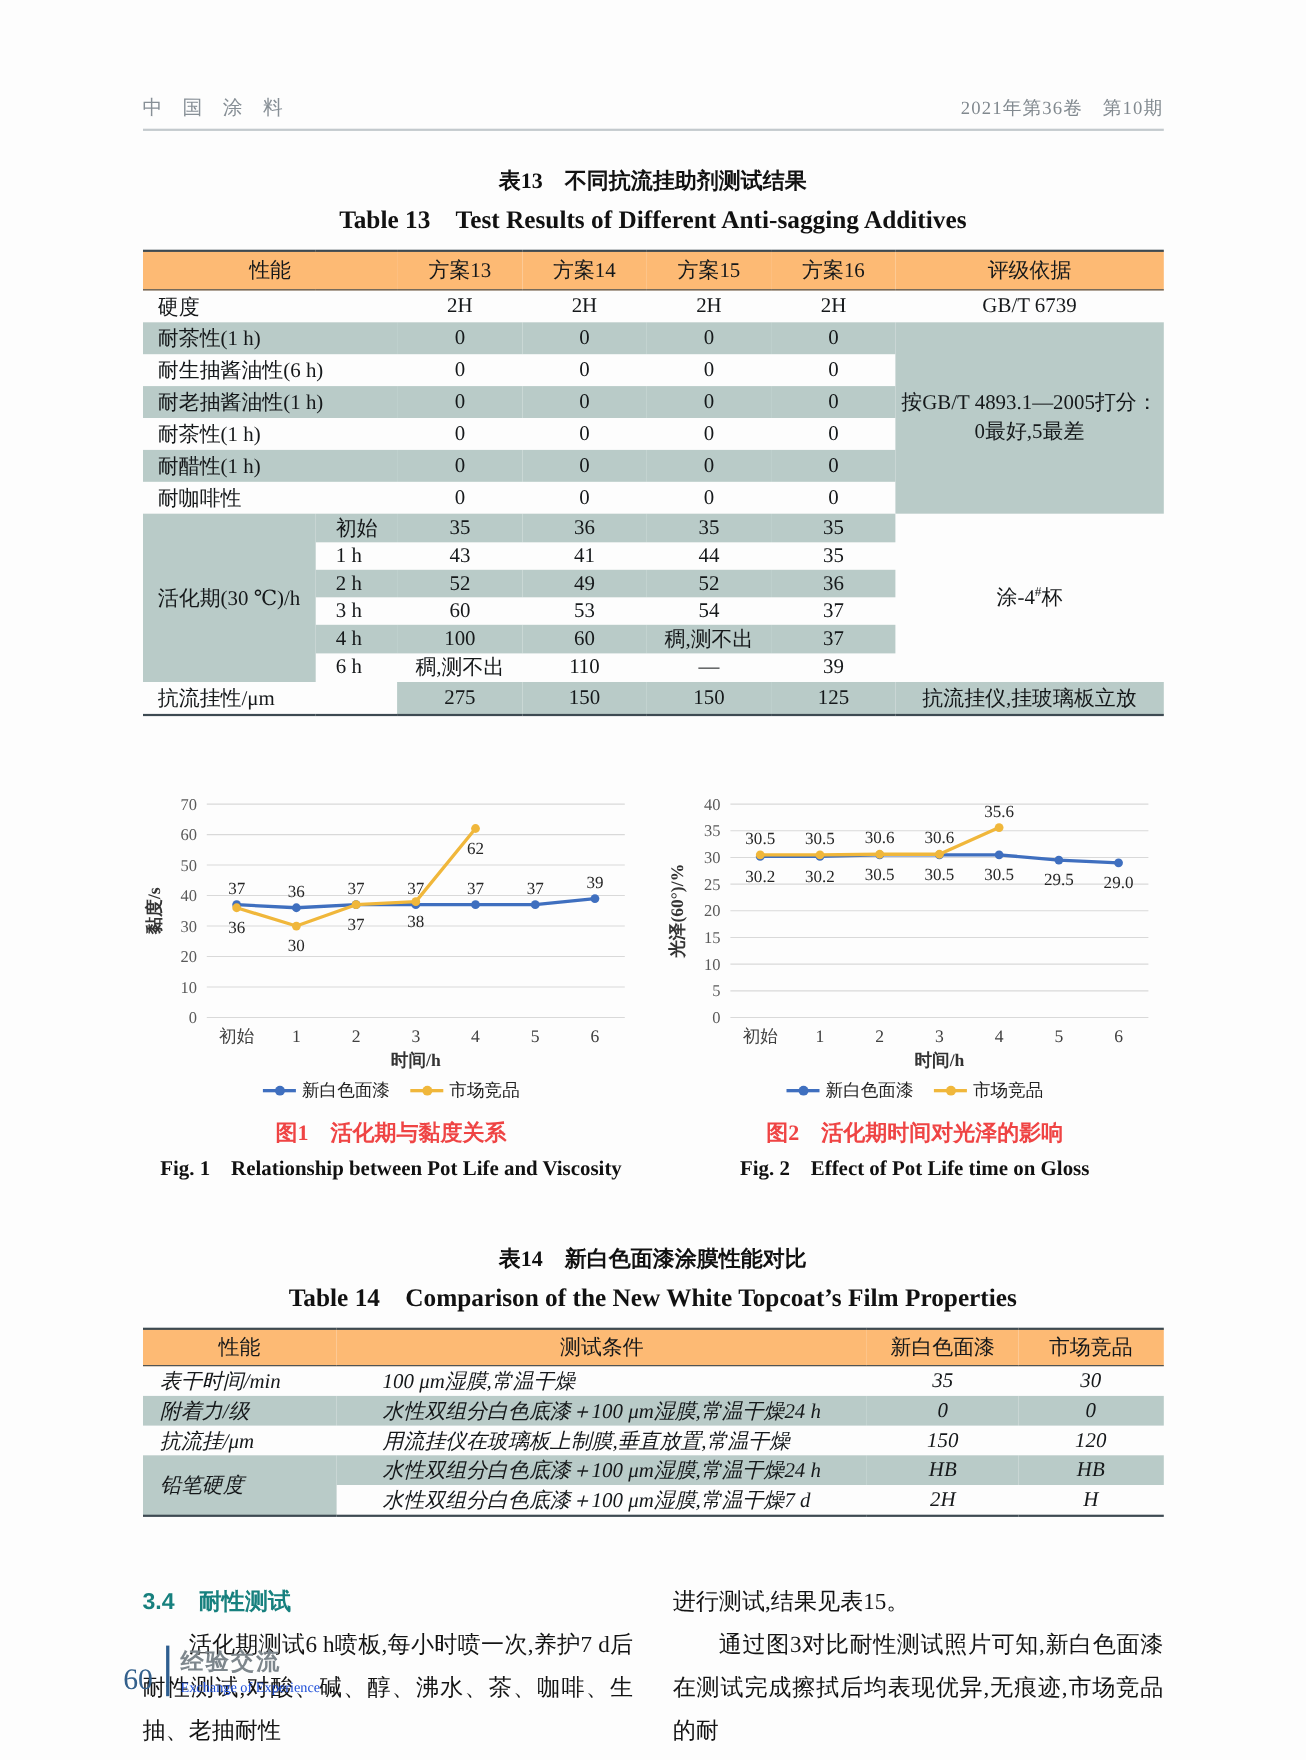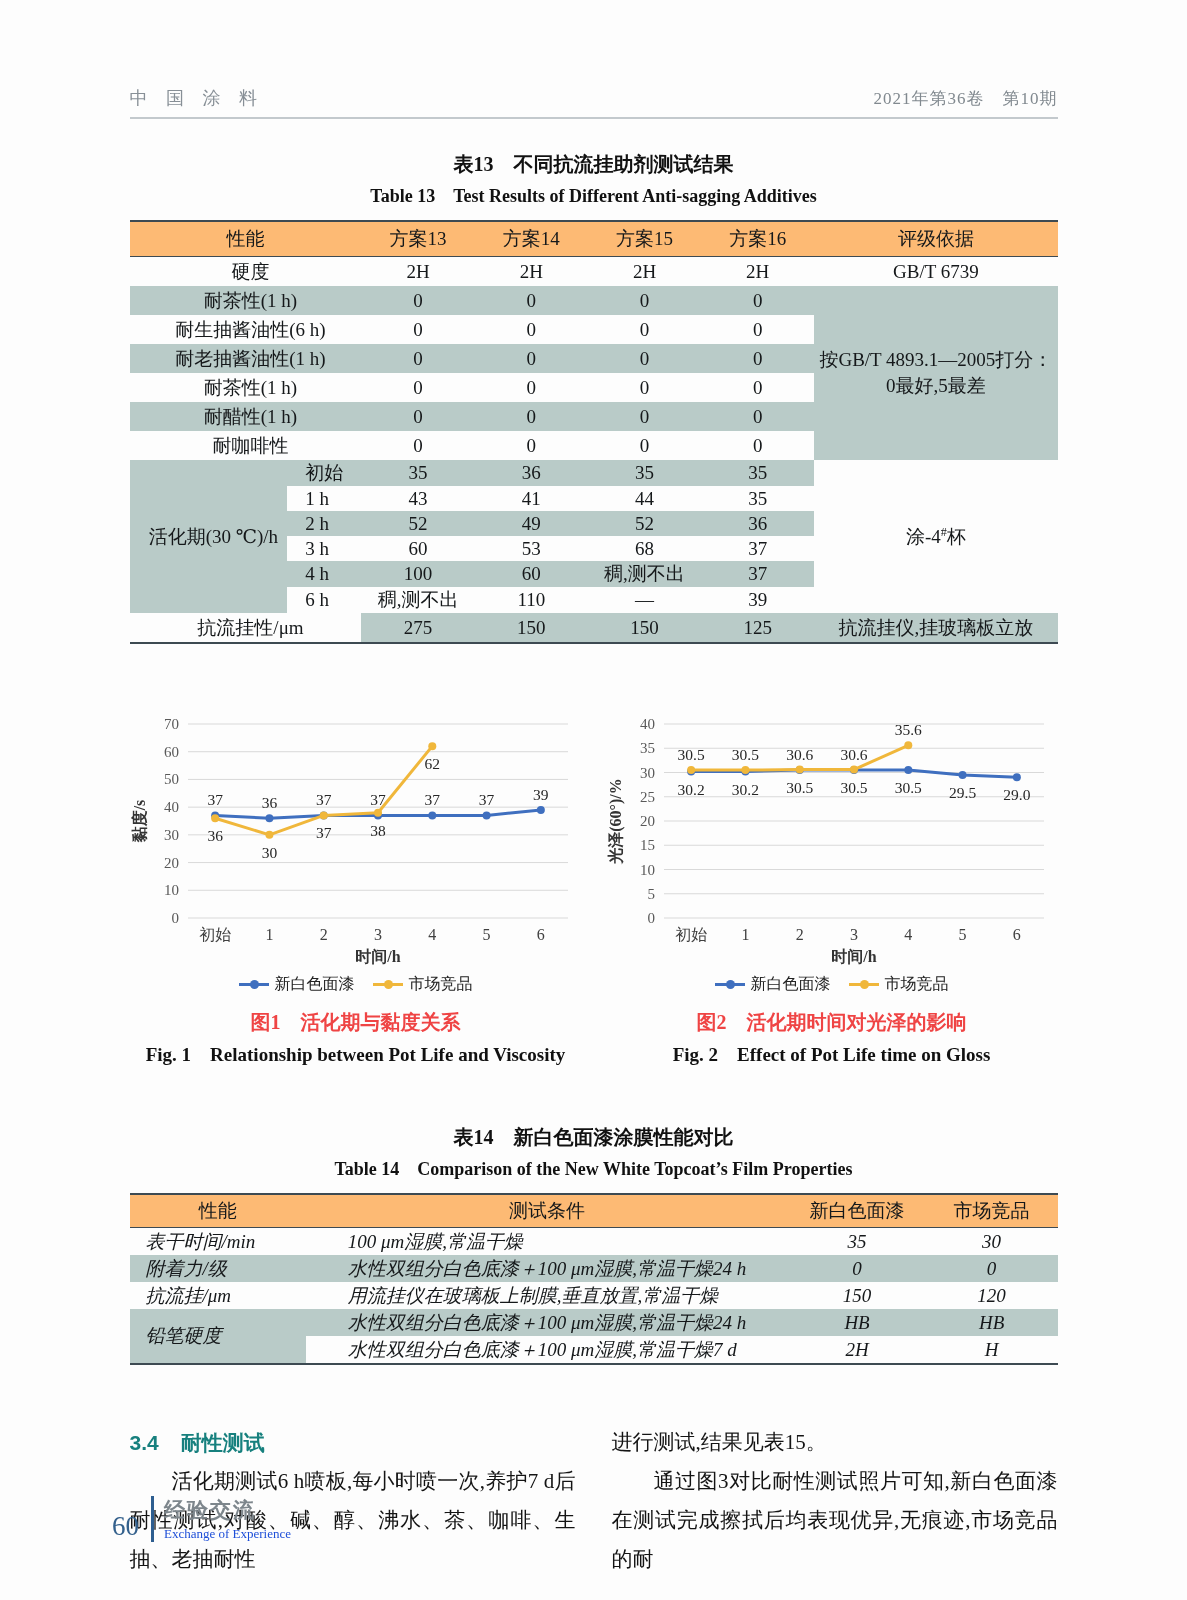--- a/index.html
+++ b/index.html
@@ -8,32 +8,32 @@
   .content{position:relative;margin:0 auto;width:928px;}
 
   
   .runhead{display:flex;justify-content:space-between;align-items:flex-end;
            margin:86px 0 0 0;padding-bottom:7px;border-bottom:2px solid #c3c9cd;gap:16px;}
   .runhead .jname{font-size:18px;color:#878f96;letter-spacing:7px;}
   .runhead .jissue{font-size:17px;color:#81898f;letter-spacing:1px;}
 
   
   .tbl-title-zh{margin-top:32px;text-align:center;font-size:20px;font-weight:bold;color:#111;}
-  .tbl-title-en{margin-top:6px;text-align:center;font-size:18px;font-weight:bold;color:#111;}
+  .tbl-title-en{margin-top:6px;text-align:center;font-size:23px;font-weight:bold;color:#111;}
 
   
   table.paper{width:100%;border-collapse:collapse;margin-top:12px;
               border-top:2px solid #3d4a52;border-bottom:2px solid #3d4a52;font-size:19px;}
   table.paper th{background:#fdba74;font-weight:normal;color:#15181a;
                  border-bottom:1.5px solid #3d4a52;padding:0 4px;}
   table.paper td{padding:0 4px;text-align:center;color:#15181a;}
   .t13 th{height:34px;}
   .t13 td{height:29px;}
   .t13 tr.pl td{height:25px;}
-  .t13 td.lab{text-align:center;padding-left:14px;}
+  .t13 td.lab{text-align:left;padding-left:14px;}
   .t13 td.sub{text-align:left;padding-left:18px;}
   .shade{background:#b9cbc8;}
   .basis{line-height:1.35;}
   .sup{vertical-align:super;font-size:64%;}
 
   .t14 th{height:32px;}
   .t14 td{height:27px;font-style:italic;}
   .t14 td.lab{text-align:left;padding-left:16px;}
   .t14 td.cond{text-align:left;padding-left:42px;}
 
@@ -180,21 +180,21 @@
         <td class="sub shade">2 h</td>
         <td class="shade">52</td>
         <td class="shade">49</td>
         <td class="shade">52</td>
         <td class="shade">36</td>
       </tr>
       <tr class="pl">
         <td class="sub">3 h</td>
         <td>60</td>
         <td>53</td>
-        <td>68</td>
+        <td>54</td>
         <td>37</td>
       </tr>
       <tr class="pl">
         <td class="sub shade">4 h</td>
         <td class="shade">100</td>
         <td class="shade">60</td>
         <td class="shade">稠,测不出</td>
         <td class="shade">37</td>
       </tr>
       <tr class="pl">

